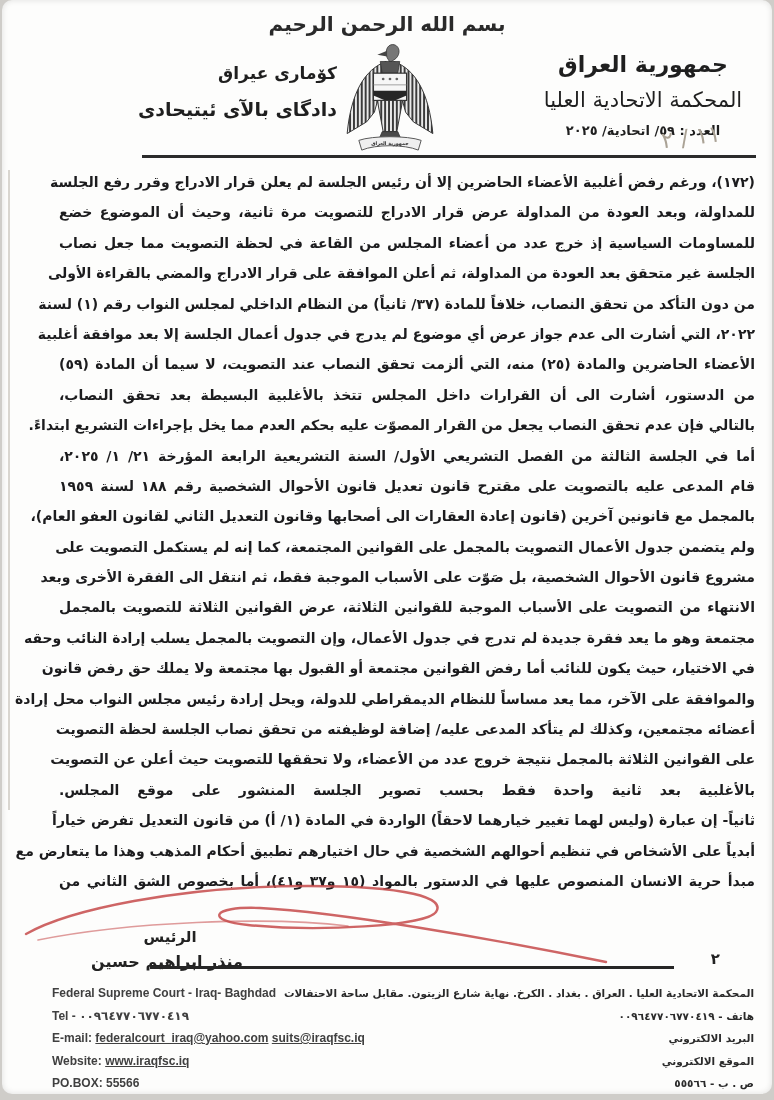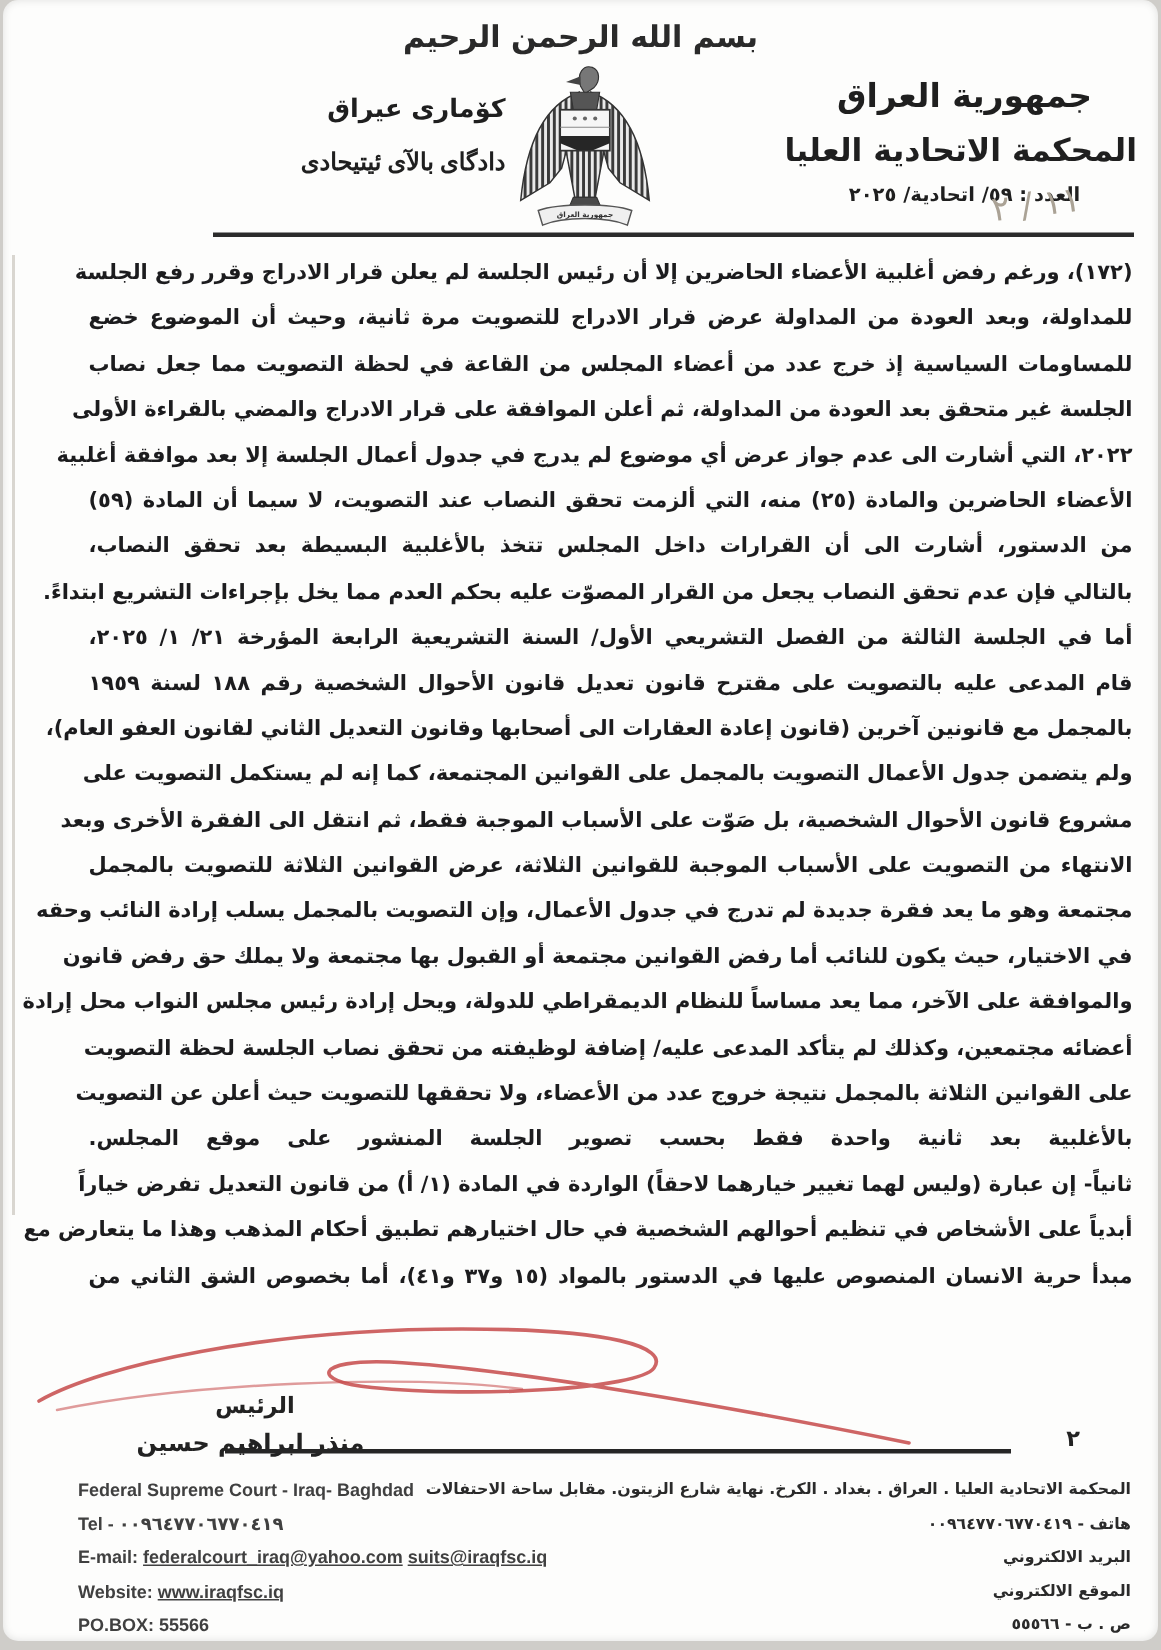--- a/index.html
+++ b/index.html
@@ -16,30 +16,30 @@
   }
   .scan-line{position:absolute;left:6px;top:170px;width:2px;height:640px;background:#d9d6d0;}
 
   
   .bismillah{
     position:absolute;top:12px;left:50%;transform:translateX(-50%);
     font-size:20px;font-weight:bold;color:#2a2a2a;white-space:nowrap;direction:rtl;
   }
   .hdr-right{position:absolute;top:48px;right:14px;width:230px;text-align:center;direction:rtl;color:#1f1f1f;}
   .hdr-right .country{font-size:22px;font-weight:bold;line-height:34px;}
-  .hdr-right .court{font-size:21px;font-weight:bold;line-height:36px;white-space:nowrap;}
+  .hdr-right .court{font-size:21px;font-weight:normal;line-height:36px;white-space:nowrap;}
   .hdr-right .refno{font-size:13px;font-weight:bold;line-height:26px;}
   .handwritten{
     position:absolute;top:124px;right:52px;
     color:#aaa295;font-size:23px;transform:rotate(-7deg);
     font-family:"DejaVu Sans",sans-serif;letter-spacing:4px;
   }
   .hdr-left{position:absolute;top:58px;left:80px;width:255px;direction:rtl;color:#1f1f1f;}
   .hdr-left .country-ku{font-size:17px;font-weight:bold;line-height:30px;}
-  .hdr-left .court-ku{font-size:16px;font-weight:bold;line-height:42px;white-space:nowrap;font-family:Liberation Serif, serif;}
+  .hdr-left .court-ku{font-size:19px;font-weight:bold;line-height:42px;white-space:nowrap;}
   .emblem{position:absolute;top:42px;left:339px;width:98px;height:112px;}
   .header-rule{position:absolute;top:155px;left:140px;right:16px;height:3px;background:#2b2b2b;}
 
   
   .doc-body{
     position:absolute;top:167px;left:57px;right:17px;
     direction:rtl;color:#1c1c1e;
   }
   .body-line{
     height:30.4px;line-height:30.4px;
@@ -124,20 +124,21 @@
   <div class="doc-body">
 
       <div class="body-line">(١٧٢)، ورغم رفض أغلبية الأعضاء الحاضرين إلا أن رئيس الجلسة لم يعلن قرار الادراج وقرر رفع الجلسة</div>
 
       <div class="body-line">للمداولة، وبعد العودة من المداولة عرض قرار الادراج للتصويت مرة ثانية، وحيث أن الموضوع خضع</div>
 
       <div class="body-line">للمساومات السياسية إذ خرج عدد من أعضاء المجلس من القاعة في لحظة التصويت مما جعل نصاب</div>
 
       <div class="body-line">الجلسة غير متحقق بعد العودة من المداولة، ثم أعلن الموافقة على قرار الادراج والمضي بالقراءة الأولى</div>
 
+      <div class="body-line">من دون التأكد من تحقق النصاب، خلافاً للمادة (٣٧/ ثانياً) من النظام الداخلي لمجلس النواب رقم (١) لسنة</div>
 
       <div class="body-line">٢٠٢٢، التي أشارت الى عدم جواز عرض أي موضوع لم يدرج في جدول أعمال الجلسة إلا بعد موافقة أغلبية</div>
 
       <div class="body-line">الأعضاء الحاضرين والمادة (٢٥) منه، التي ألزمت تحقق النصاب عند التصويت، لا سيما أن المادة (٥٩)</div>
 
       <div class="body-line">من الدستور، أشارت الى أن القرارات داخل المجلس تتخذ بالأغلبية البسيطة بعد تحقق النصاب،</div>
 
       <div class="body-line">بالتالي فإن عدم تحقق النصاب يجعل من القرار المصوّت عليه بحكم العدم مما يخل بإجراءات التشريع ابتداءً.</div>
 
       <div class="body-line">أما في الجلسة الثالثة من الفصل التشريعي الأول/ السنة التشريعية الرابعة المؤرخة ٢١/ ١/ ٢٠٢٥،</div>

